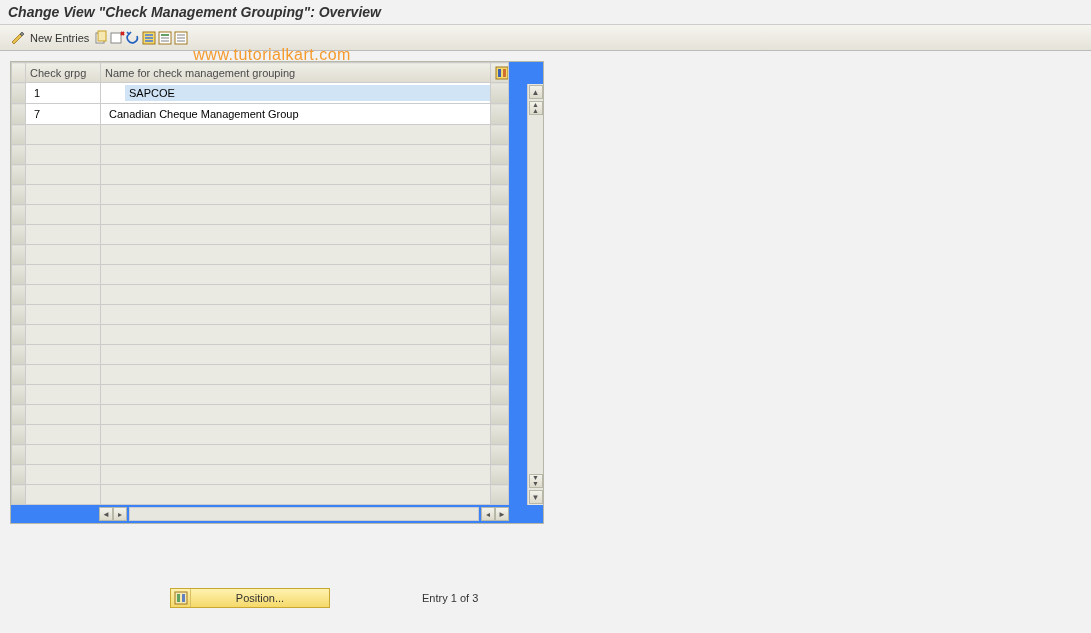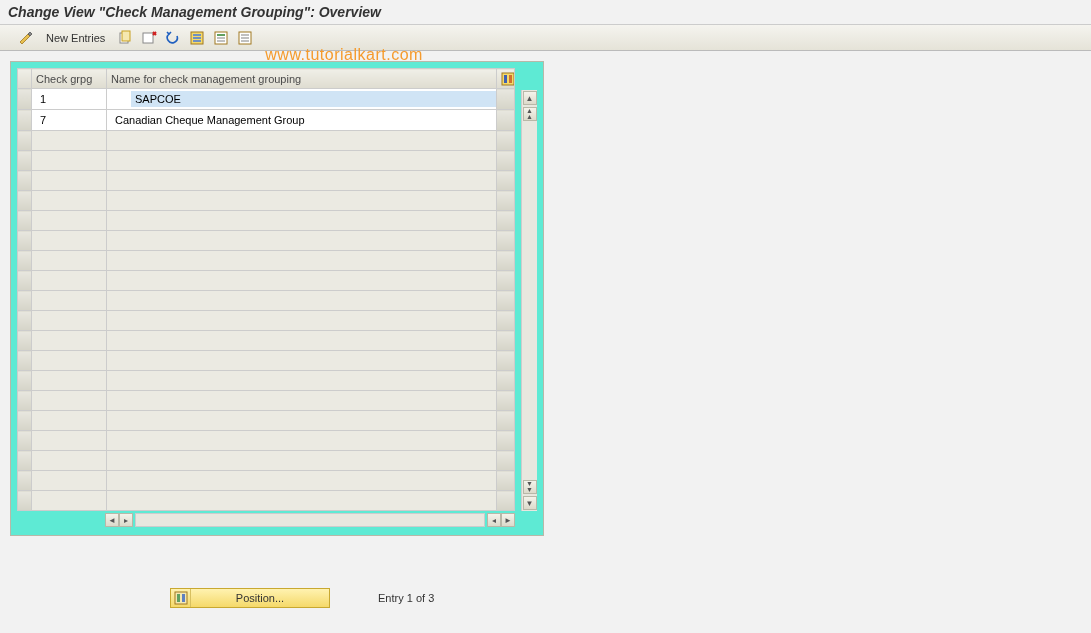--- a/index.html
+++ b/index.html
@@ -19,24 +19,24 @@
     font-weight: bold;
     font-style: italic;
     font-size: 14px;
     color: #333;
     font-family: Verdana, Arial, sans-serif;
     border-bottom: 1px solid #ccc;
   }
   .toolbar {
     display: flex;
     align-items: center;
-    padding: 3px 18px;
+    padding: 3px 10px;
     background: linear-gradient(#f5f4ef, #e5e3d8);
     border-bottom: 1px solid #bbb;
-    gap: 8px;
+    gap: 0;
     height: 26px;
   }
   .toolbar-icon {
     width: 16px;
     height: 16px;
     display: flex;
     align-items: center;
     justify-content: center;
     cursor: pointer;
   }
@@ -50,23 +50,22 @@
     font-size: 16px;
     font-family: "Comic Sans MS", cursive, sans-serif;
     margin-left: 4px;
     letter-spacing: 0.5px;
     margin-top: 35px;
   }
   .content-area {
     padding: 10px;
   }
   .table-frame {
-    background: #5eead4;
+    background: #3b82f6;
     border: 1px solid #b8b8a8;
-    padding: 6px;
     width: 534px;
     display: inline-block;
   }
   .table-wrap {
     position: relative;
   }
   table.grid {
     border-collapse: collapse;
     width: 498px;
     background: #fff;
@@ -181,21 +180,21 @@
     background: #e8e7df;
     border: 1px solid #ccc;
     margin: 0 2px;
   }
   .footer-bar {
     position: absolute;
     left: 170px;
     top: 588px;
     display: flex;
     align-items: center;
-    gap: 48px;
+    gap: 92px;
   }
   .position-btn {
     display: flex;
     align-items: center;
     background: linear-gradient(#fff2b0, #f5d96a);
     border: 1px solid #c8a830;
     height: 20px;
     width: 160px;
     cursor: pointer;
   }

